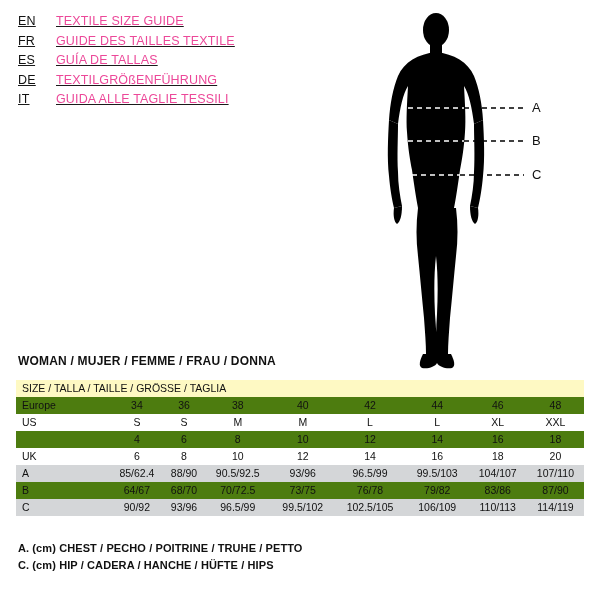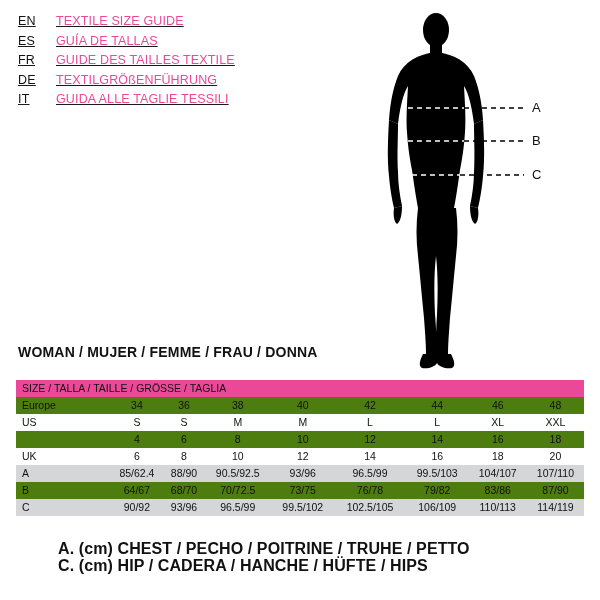--- a/index.html
+++ b/index.html
@@ -56,22 +56,22 @@
     top: 8px;
     width: 250px;
     height: 370px;
   }
   .figure-svg { display: block; }
 
   
   .section-title {
     position: absolute;
     left: 18px;
-    top: 344px;
-    font-size: 14px;
+    top: 354px;
+    font-size: 12px;
     font-weight: bold;
     letter-spacing: 0.2px;
     color: #111;
   }
 
   table.size-table {
     position: absolute;
     left: 16px;
     top: 380px;
     width: 568px;
@@ -85,58 +85,57 @@
     line-height: 17px;
     text-align: center;
     font-weight: normal;
     white-space: nowrap;
   }
   table.size-table .rowhead {
     text-align: left;
     padding-left: 6px;
     width: 88px;
   }
-  tr.band-dark { background: #ec4899; margin-top: 48px; }
+  tr.band-dark { background: #fef9c3; margin-top: 48px; }
   tr.band-mid  { background: #d4d6d8; }
   tr.band-light{ background: #4d7c0f; }
   tr.band-white{ background: #ffffff; }
 
   .legend {
     position: absolute;
     left: 18px;
     top: 540px;
     width: 500px;
   }
   .legend-row {
-    font-size: 16px;
+    font-size: 11px;
     font-weight: bold;
     height: 17px;
     line-height: 17px;
     letter-spacing: 0.1px;
     color: #111;
-    margin-left: 40px;
   }
 </style>
 </head>
 <body>
 
 <div class="page">
 
   <div class="lang-block">
     <div class="lang-row">
       <span class="lang-code">EN</span>
       <span class="lang-title">TEXTILE SIZE GUIDE</span>
     </div>
     <div class="lang-row">
+      <span class="lang-code">FR</span>
+      <span class="lang-title">GUIDE DES TAILLES TEXTILE</span>
+    </div>
+    <div class="lang-row">
       <span class="lang-code">ES</span>
       <span class="lang-title">GUÍA DE TALLAS</span>
-    </div>
-    <div class="lang-row">
-      <span class="lang-code">FR</span>
-      <span class="lang-title">GUIDE DES TAILLES TEXTILE</span>
     </div>
     <div class="lang-row">
       <span class="lang-code">DE</span>
       <span class="lang-title">TEXTILGRÖßENFÜHRUNG</span>
     </div>
     <div class="lang-row">
       <span class="lang-code">IT</span>
       <span class="lang-title">GUIDA ALLE TAGLIE TESSILI</span>
     </div>
   </div>

